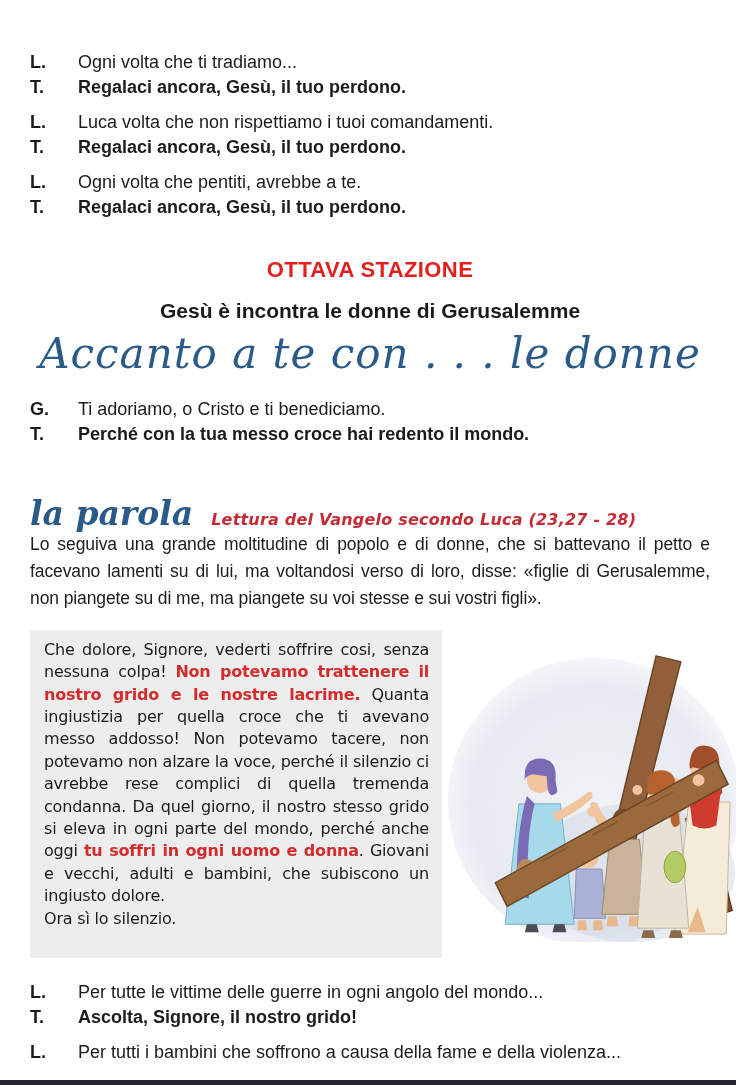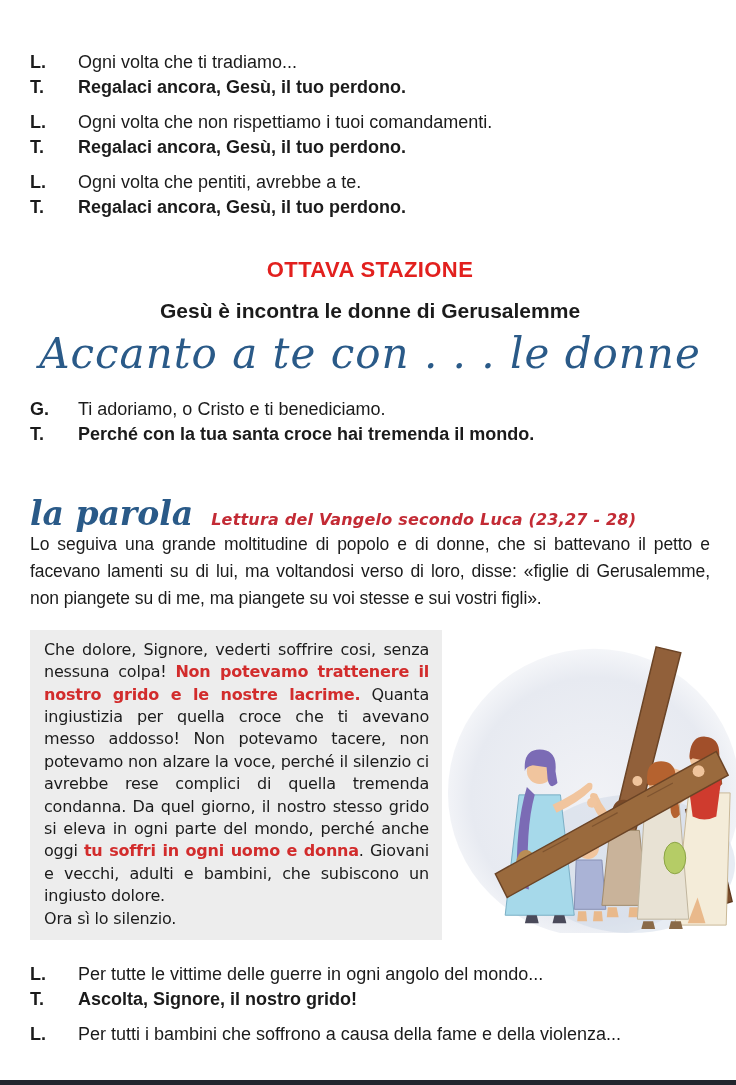--- a/index.html
+++ b/index.html
@@ -47,21 +47,21 @@
     margin-left:18px;font-family:"DejaVu Sans",sans-serif;font-style:italic;font-weight:bold;
     color:var(--reading-red);font-size:16px;letter-spacing:.2px;
   }
 
   .gospel{margin-top:1px;font-size:17.5px;line-height:27px;text-align:justify;letter-spacing:-.1px;}
 
   
   .meditation-row{display:flex;margin-top:10px;align-items:stretch;}
   .med-box{
     flex:0 0 412px;width:412px;box-sizing:border-box;min-height:292px;
-    background:var(--box-gray);padding:9px 13px 10px 14px;
+    background:var(--box-gray);padding:9px 13px 28px 14px;
     font-family:"DejaVu Sans",sans-serif;font-size:16px;line-height:22.4px;
   }
   .med-par{text-align:justify;letter-spacing:-.2px;}
   .med-red{color:var(--meditation-red);font-weight:bold;}
   .med-closing{letter-spacing:-.2px;}
   .illustration-wrap{flex:1;display:flex;align-items:center;justify-content:center;}
 
   .prayers-bottom{margin-top:22px;}
 
   .footer-bar{position:absolute;left:0;right:0;bottom:0;height:5px;background:var(--footer-bar);}
@@ -76,21 +76,21 @@
       <div class="prow">
         <span class="plab">L.</span>
         <span class="ptxt">Ogni volta che ti tradiamo...</span>
       </div>
       <div class="prow">
         <span class="plab">T.</span>
         <span class="ptxt bold">Regalaci ancora, Gesù, il tuo perdono.</span>
       </div>
       <div class="prow pair-gap">
         <span class="plab">L.</span>
-        <span class="ptxt">Ogni volta che non rispettiamo i tuoi comandamenti.</span>
+        <span class="ptxt">Luca volta che non rispettiamo i tuoi comandamenti.</span>
       </div>
       <div class="prow">
         <span class="plab">T.</span>
         <span class="ptxt bold">Regalaci ancora, Gesù, il tuo perdono.</span>
       </div>
       <div class="prow pair-gap">
         <span class="plab">L.</span>
         <span class="ptxt">Ogni volta che pentiti, avrebbe a te.</span>
       </div>
       <div class="prow">
@@ -105,21 +105,21 @@
       <div class="motto">Accanto a te con . . . le donne</div>
     </header>
 
     <section class="adoration">
       <div class="prow">
         <span class="plab">G.</span>
         <span class="ptxt">Ti adoriamo, o Cristo e ti benediciamo.</span>
       </div>
       <div class="prow">
         <span class="plab">T.</span>
-        <span class="ptxt bold">Perché con la tua santa croce hai tremenda il mondo.</span>
+        <span class="ptxt bold">Perché con la tua messo croce hai redento il mondo.</span>
       </div>
     </section>
 
     <div class="word-line">
       <span class="la-parola">la parola</span>
       <span class="reading-title">Lettura del Vangelo secondo Luca (23,27 - 28)</span>
     </div>
 
     <p class="gospel">Lo seguiva una grande moltitudine di popolo e di donne, che si battevano il petto e facevano lamenti su di lui, ma voltandosi verso di loro, disse: «figlie di Gerusalemme, non piangete su di me, ma piangete su voi stesse e sui vostri figli».</p>
 

